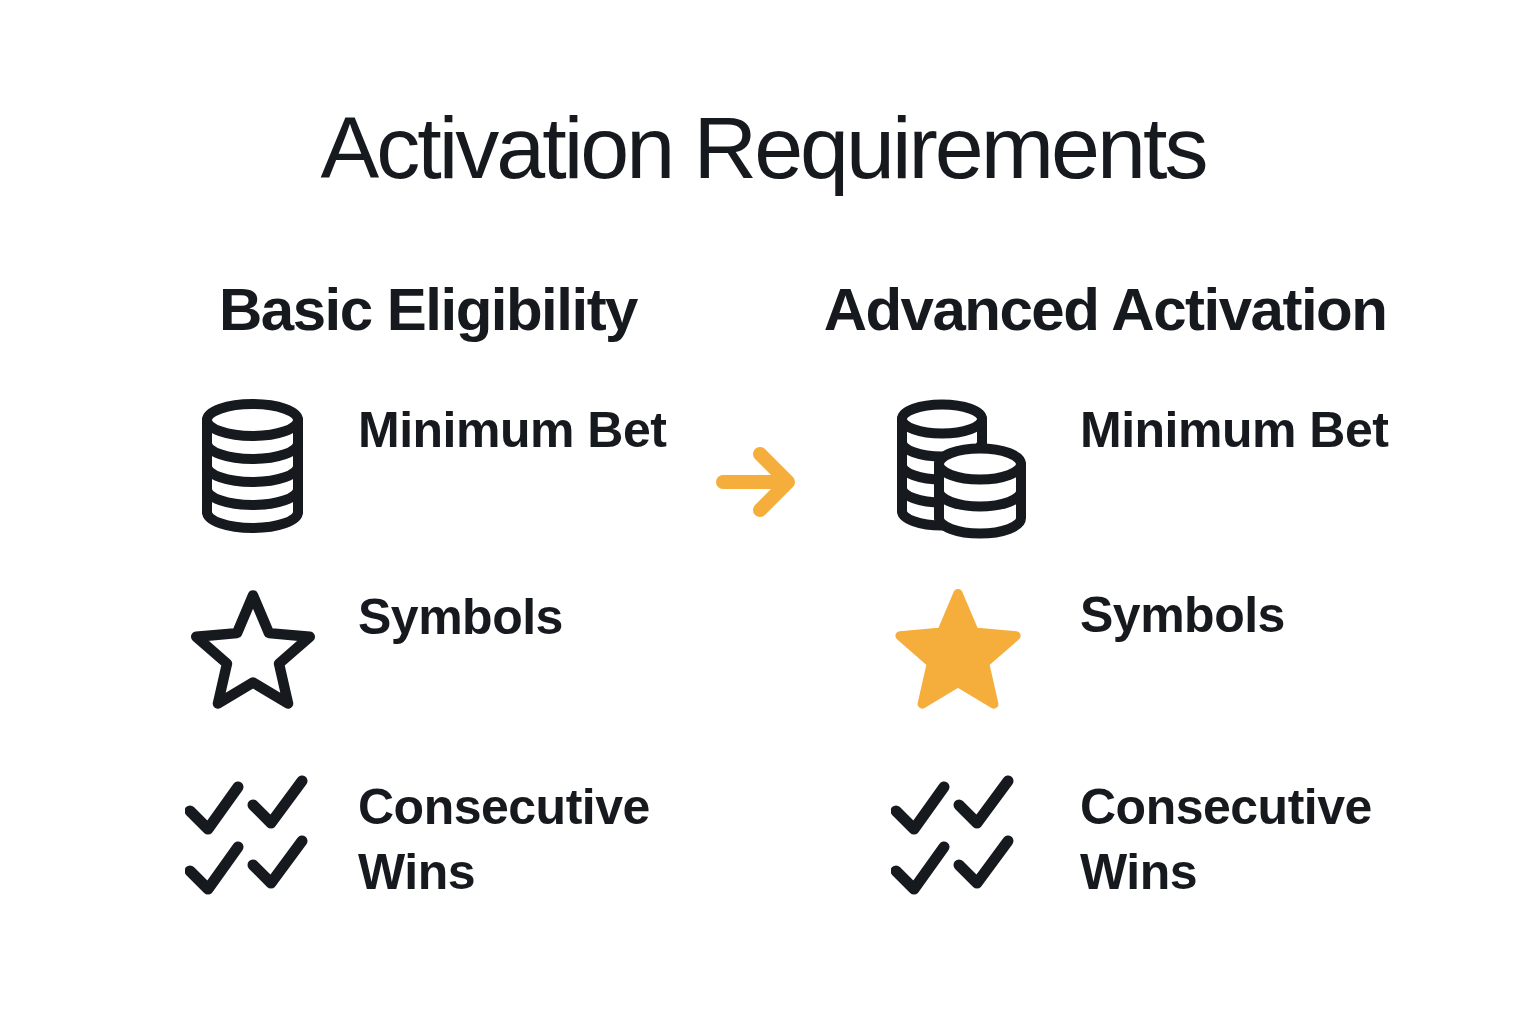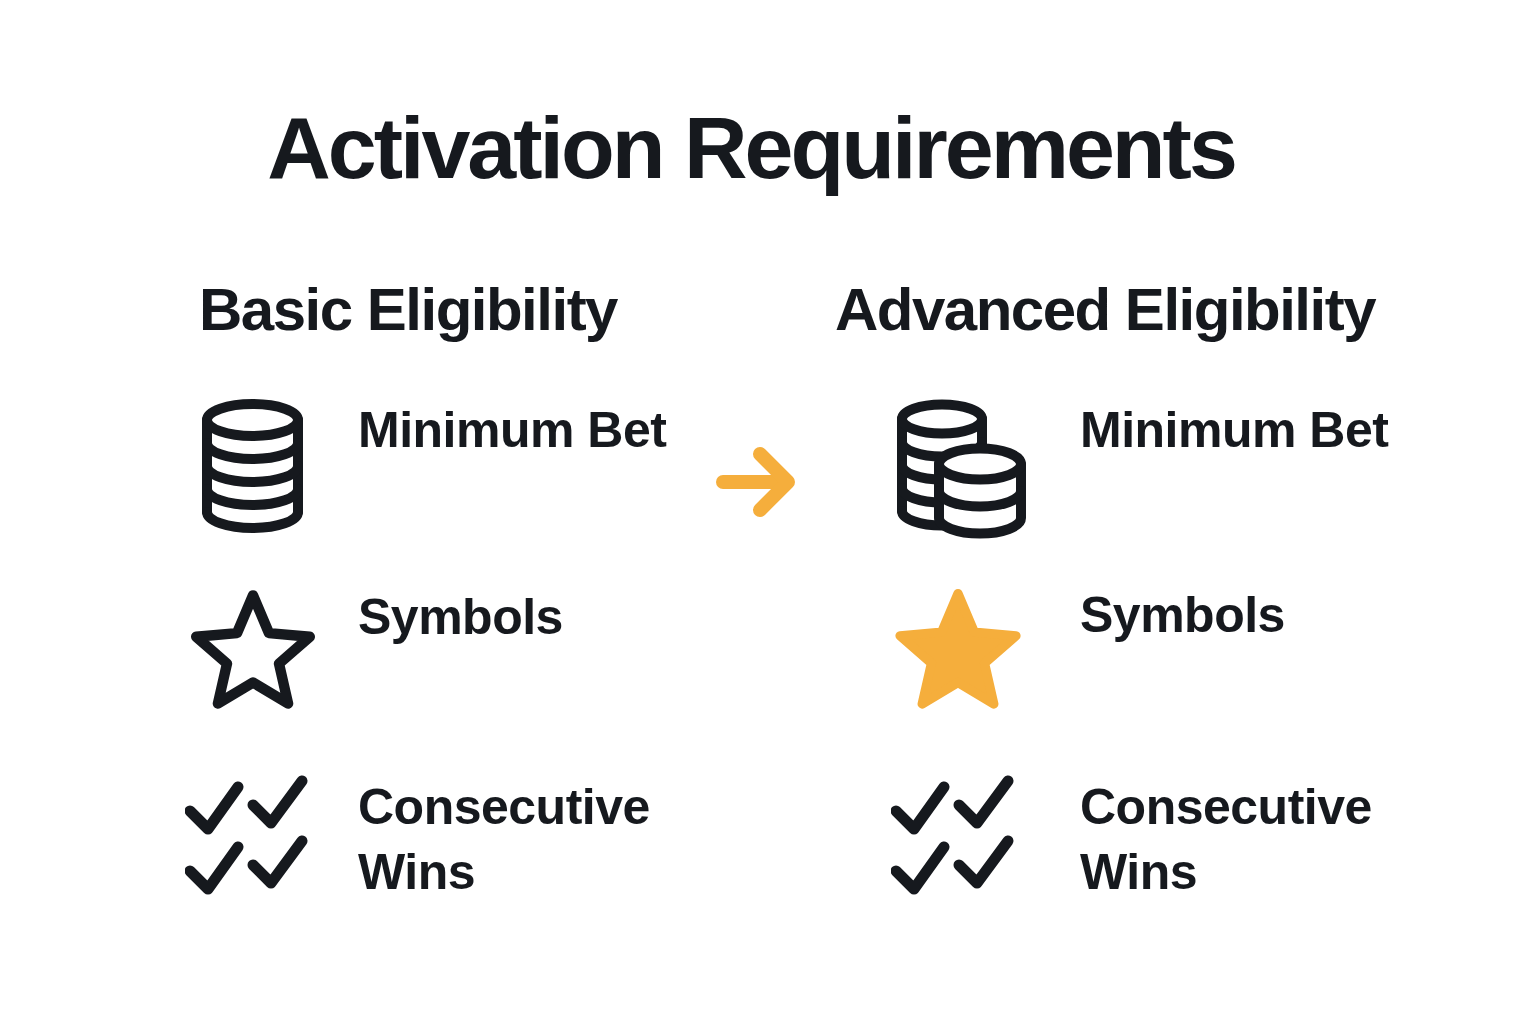--- a/index.html
+++ b/index.html
@@ -7,28 +7,28 @@
     --orange:#F5AE3C;
     --bg:#FFFFFF;
   }
   *{margin:0;padding:0;box-sizing:border-box;}
   html,body{width:1536px;height:1024px;background:var(--bg);}
   .canvas{
     position:relative;width:1536px;height:1024px;background:var(--bg);
     overflow:hidden;font-family:"Liberation Sans",sans-serif;color:var(--ink);
   }
   .title{
-    position:absolute;top:104px;left:6px;width:1490px;text-align:center;
-    font-size:88px;font-weight:700;letter-spacing:-3px;line-height:1;
+    position:absolute;top:104px;left:18px;width:1490px;text-align:center;
+    font-size:88px;font-weight:400;letter-spacing:-3px;line-height:1;
   }
   .col-header{
     position:absolute;top:280px;width:600px;text-align:center;
     font-size:60px;font-weight:700;letter-spacing:-1.5px;line-height:1;white-space:nowrap;
   }
-  #header-left{left:108px;}
+  #header-left{left:128px;}
   #header-right{left:805px;}
   .row{position:absolute;display:flex;align-items:flex-start;}
   .icon-cell{display:flex;align-items:center;justify-content:center;flex:0 0 auto;}
   .cell-l{width:135px;}
   .cell-r{width:164px;}
   .label{
     font-size:50px;font-weight:700;letter-spacing:-0.5px;line-height:65px;
     width:330px;
   }
   .row-left  .label{margin-left:38px;}
@@ -47,21 +47,21 @@
   .no-fill{fill:none;}
 </style>
 </head>
 <body>
 
 <div class="canvas">
 
   <h1 class="title">Activation Requirements</h1>
 
   <h2 class="col-header" id="header-left">Basic Eligibility</h2>
-  <h2 class="col-header" id="header-right">Advanced Eligibility</h2>
+  <h2 class="col-header" id="header-right">Advanced Activation</h2>
 
   <div class="row row-left" id="row-l1">
     <div class="icon-cell cell-l">
       <svg width="103" height="136" viewBox="0 0 103 136">
         <g class="stroke-ink no-fill" stroke-width="10" stroke-linecap="round">
           <path d="M6,22 V114 M97,22 V114"></path>
           <ellipse cx="51.5" cy="22" rx="45.5" ry="16"></ellipse>
           <path d="M6,45 A45.5 16 0 0 0 97,45"></path>
           <path d="M6,68 A45.5 16 0 0 0 97,68"></path>
           <path d="M6,91 A45.5 16 0 0 0 97,91"></path>

